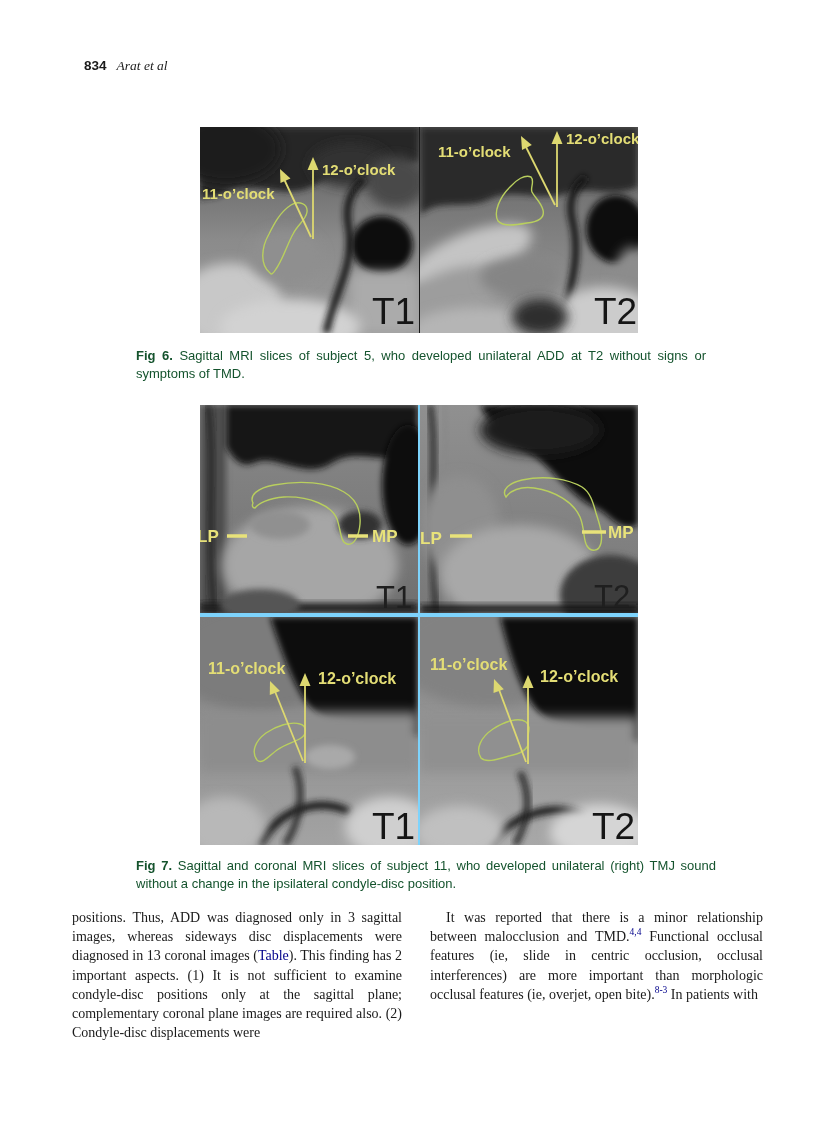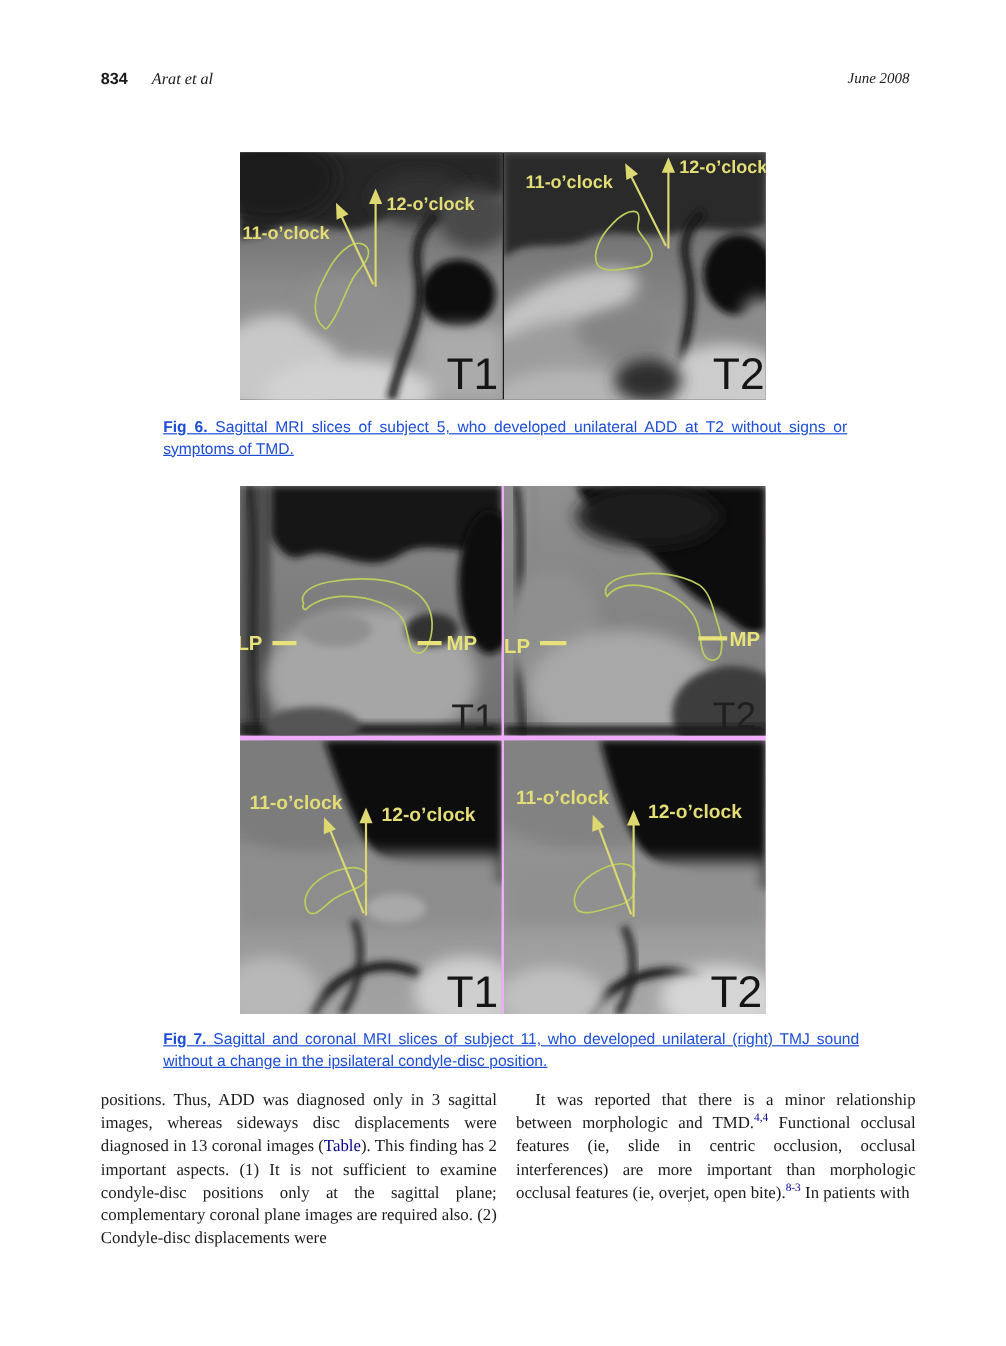--- a/index.html
+++ b/index.html
@@ -2,62 +2,61 @@
 <html><head>
 <meta charset="utf-8">
 <style>
   html,body { margin:0; padding:0; background:#ffffff; }
   .page {
     position:relative; width:838px; height:1122px; background:#ffffff;
     font-family:"Liberation Serif", serif; color:#1a1a1a; overflow:hidden;
   }
   
   .hdr-left { position:absolute; top:58px; left:84px; font-size:13.5px; }
-  .hdr-left .pnum { font-family:"Liberation Sans", sans-serif; font-weight:bold; font-style:normal; margin-right:20px; }
+  .hdr-left .pnum { font-family:"Liberation Sans", sans-serif; font-weight:bold; font-style:normal; margin-right:10px; }
   .hdr-left .auth { font-style:italic; }
   .hdr-right { position:absolute; top:58px; right:80px; text-align:right; font-style:italic; font-size:12.5px; line-height:15px; }
   
   .fig6 { position:absolute; top:127px; left:200px; width:438px; height:206px; background:#1a1a1a; display:flex; gap:1px; }
-  .fig7 { position:absolute; top:405px; left:200px; width:438px; height:440px; background:#f0abfc;
+  .fig7 { position:absolute; top:405px; left:200px; width:438px; height:440px; background:#7dd3fc;
           display:grid; grid-template-columns:218px 218px; grid-template-rows:208px 228px; column-gap:2px; row-gap:4px; }
   svg { display:block; }
   .anno-text   { font:bold 15px "Liberation Sans", sans-serif; fill:#e3dd75; }
   .anno-text-lg{ font:bold 16px "Liberation Sans", sans-serif; fill:#e3dd75; }
   .lp-text     { font:bold 17px "Liberation Sans", sans-serif; fill:#e8e27a; }
   .t-label     { font:400 37px "Liberation Sans", sans-serif; fill:#151515; }
   .t-label-sm  { font:400 31px "Liberation Sans", sans-serif; fill:#1f1f1f; }
   .arrow-line  { stroke:#ddd870; stroke-width:1.8; fill:none; }
   .arrow-head  { fill:#ddd870; }
   .disc-outline{ fill:none; stroke:#b9cf5e; stroke-width:1.4; }
   .lp-dash     { stroke:#e8e27a; stroke-width:3.5; }
   
   .caption { position:absolute; font-family:"Liberation Sans", sans-serif; font-size:13px; line-height:17.5px;
-             color:#1d4ed8; text-align:justify;text-decoration:underline; }
+             color:#14532d; text-align:justify; }
   .cap6 { top:347px; left:136px; width:570px; }
   .cap7 { top:857px; left:136px; width:580px; }
   .caption b { font-weight:bold; }
   
   .col { position:absolute; top:908px; width:330px; font-size:14px; line-height:19.2px; text-align:justify; }
-  .col-left  { left:84px; }
+  .col-left  { left:72px; }
   .col-right { left:430px; width:333px; }
   .col p { margin:0; }
   .col p.indent { text-indent:16px; }
   a.xref { color:#00008b; text-decoration:none; cursor:pointer; }
   sup.ref { font-size:9.5px; line-height:0; color:#00008b; vertical-align:super; cursor:pointer; }
 </style>
 </head>
 <body>
 
 <div class="page">
 
   <div class="hdr-left">
     <span class="pnum">834</span><span class="auth">Arat et al</span>
   </div>
   <div class="hdr-right">
-    <div>June 2008</div>
   </div>
 
   <div class="fig6">
 
     <svg width="219" height="206" viewBox="0 0 219 206">
       <defs>
         <linearGradient id="f6a-bg" x1="0" y1="0" x2="0" y2="1">
           <stop offset="0" stop-color="#565656"></stop>
             <stop offset="0.55" stop-color="#8b8b8b"></stop>
             <stop offset="1" stop-color="#9a9a9a"></stop>
@@ -286,16 +285,16 @@
 
   <div class="caption cap7">
     <b>Fig 7.</b><span> Sagittal and coronal MRI slices of subject 11, who developed unilateral (right) TMJ sound without a change in the ipsilateral condyle-disc position.</span>
   </div>
 
   <div class="col col-left">
     <p><span>positions. Thus, ADD was diagnosed only in 3 sagittal images, whereas sideways disc displacements were diagnosed in 13 coronal images (</span><a class="xref">Table</a><span>). This finding has 2 important aspects. (1) It is not sufficient to examine condyle-disc positions only at the sagittal plane; complementary coronal plane images are required also. (2) Condyle-disc displacements were</span></p>
   </div>
 
   <div class="col col-right">
-    <p class="indent"><span>It was reported that there is a minor relationship between morphologic and TMD.</span><sup class="ref">4,4</sup><span> Functional occlusal features (ie, slide in centric occlusion, occlusal interferences) are more important than morphologic occlusal features (ie, overjet, open bite).</span><sup class="ref">8-3</sup><span> In patients with</span></p>
+    <p class="indent"><span>It was reported that there is a minor relationship between malocclusion and TMD.</span><sup class="ref">4,4</sup><span> Functional occlusal features (ie, slide in centric occlusion, occlusal interferences) are more important than morphologic occlusal features (ie, overjet, open bite).</span><sup class="ref">8-3</sup><span> In patients with</span></p>
   </div>
 
 </div>
 
 </body></html>

